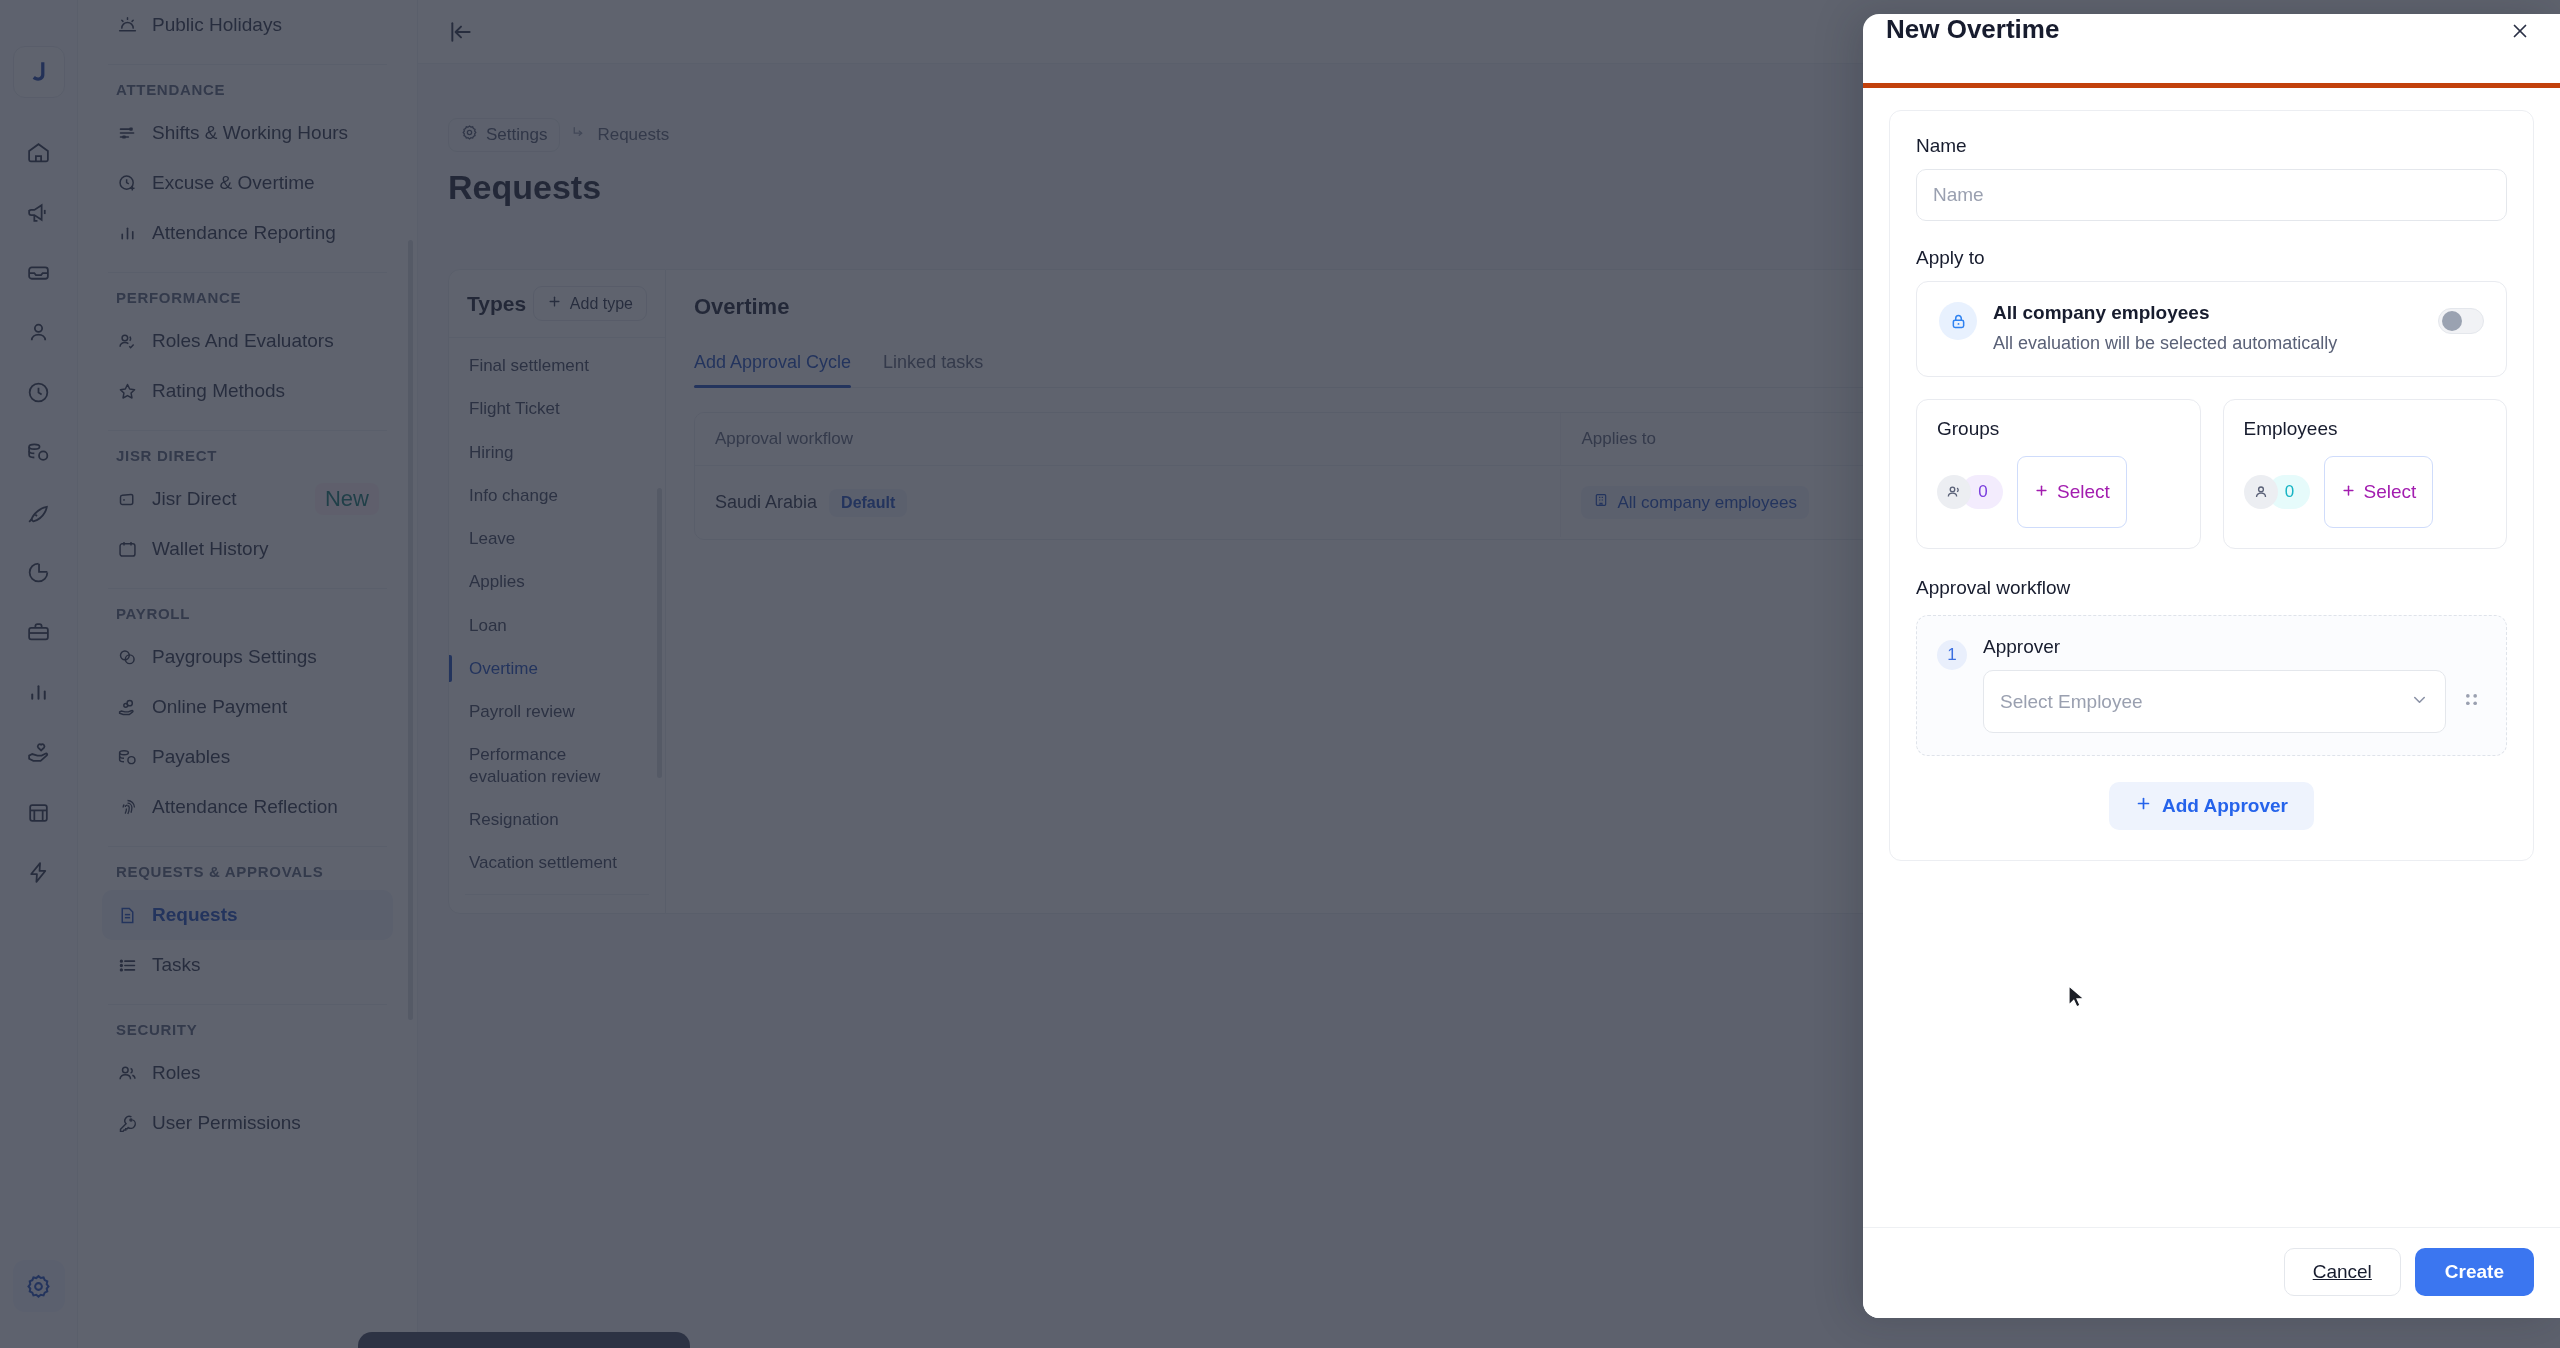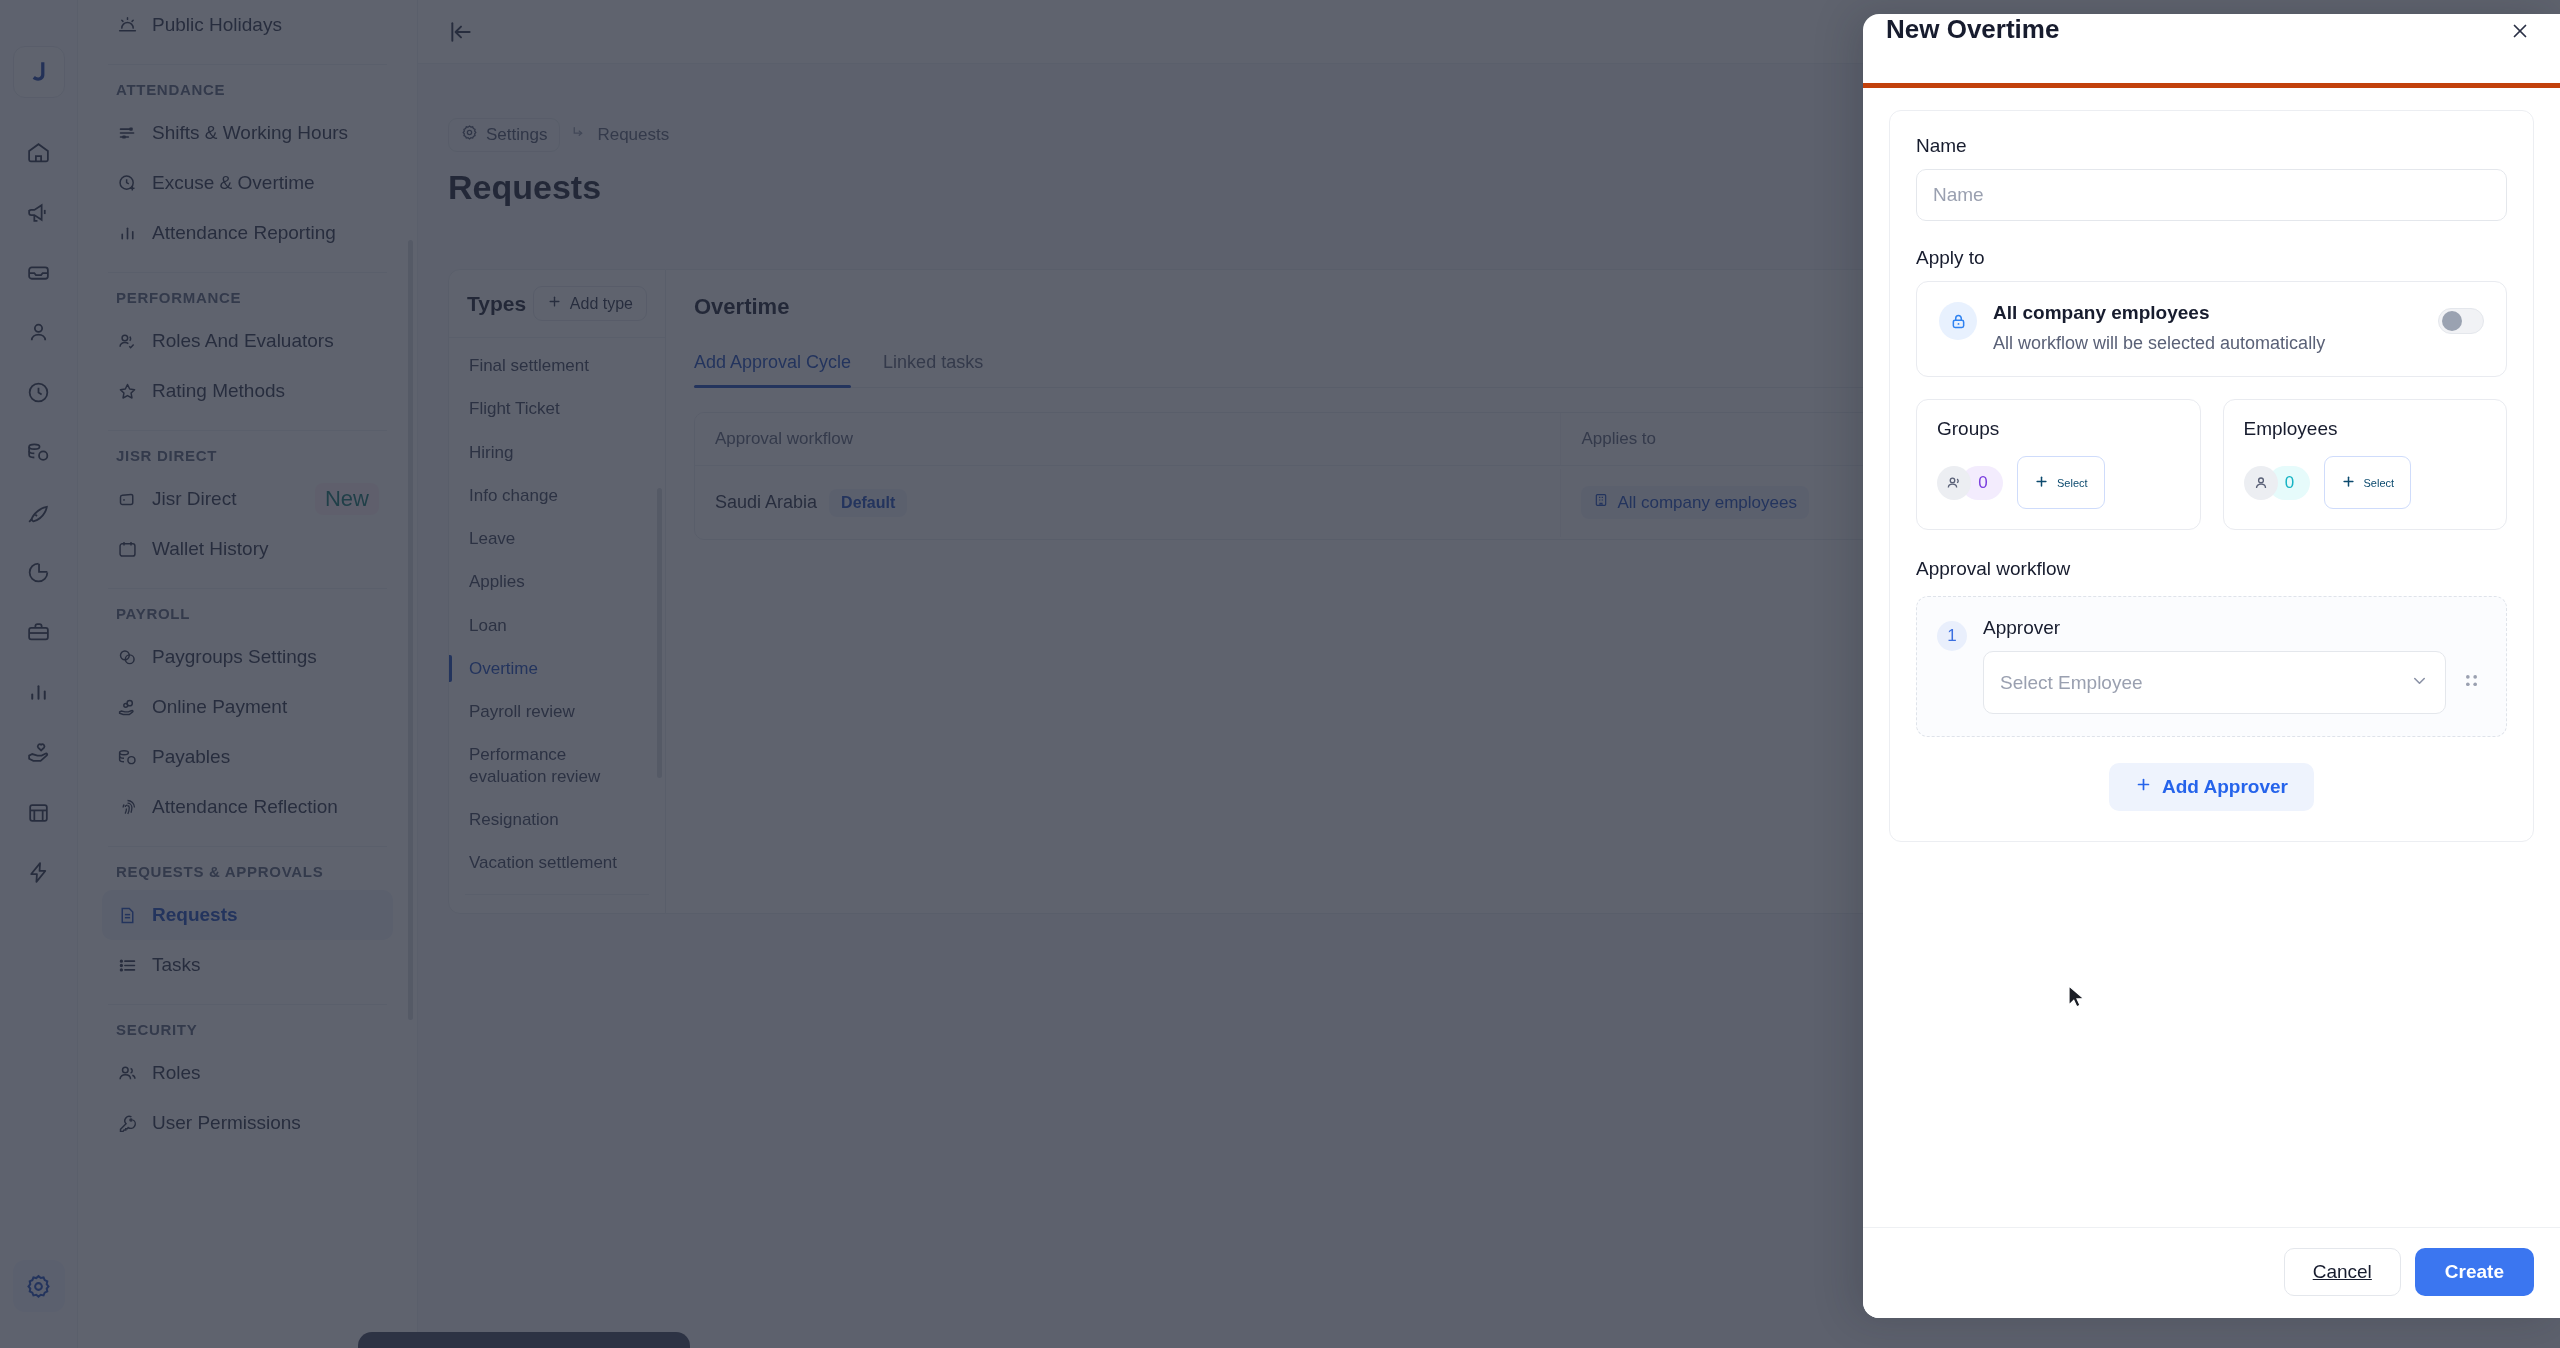--- a/index.html
+++ b/index.html
@@ -267,21 +267,21 @@
     height: 34px; min-width: 42px; border-radius: 17px;
     display: flex; align-items: center; justify-content: center;
     font-size: 17px; margin-left: -10px; padding-left: 12px; padding-right: 10px;
   }
   .count-pill.groups { background: #f3ecfd; color: #7a3ede; }
   .count-pill.employees { background: #e6fbfb; color: #16b4c4; }
   .select-btn {
     margin-left: 14px;
     display: flex; align-items: center; gap: 8px;
     border: 1px solid #cfdcfb; border-radius: 9px;
-    padding: 17px 16px; font-size: 11px; color: #0c4a6e; background:#fff;
+    padding: 24px 16px; font-size: 19px; color: #a21caf; background:#fff;
   }
 
   .wf-label { font-size: 19px; color: #171c2e; margin: 28px 0 16px 0; }
   .approver-box {
     border: 1px dashed #dfe3ea; border-radius: 12px;
     background: #fbfcfe;
     padding: 20px 22px 22px 20px;
     display: flex; align-items: flex-start; gap: 16px;
   }
   .step-num {
@@ -807,21 +807,21 @@
         <div class="applyto-card">
           <span class="lock-badge">
             <svg width="19" height="19" viewBox="0 0 24 24" fill="none" stroke="currentColor" stroke-width="1.9">
                 <rect x="5.5" y="10.5" width="13" height="9" rx="2.2"></rect>
                 <path d="M8.5 10.5V8a3.5 3.5 0 0 1 7 0v2.5"></path>
                 <circle cx="12" cy="15" r="1.2" fill="currentColor" stroke="none"></circle>
               </svg>
           </span>
           <span class="applyto-texts">
             <span class="applyto-title" style="display:block">All company employees</span>
-            <span class="applyto-sub" style="display:block">All workflow will be selected automatically</span>
+            <span class="applyto-sub" style="display:block">All evaluation will be selected automatically</span>
           </span>
           <span class="toggle">
             <span class="knob"></span>
           </span>
         </div>
 
         <div class="two-cards">
           <div class="mini-card">
             <div class="mini-title">Groups</div>
             <div class="mini-row">

